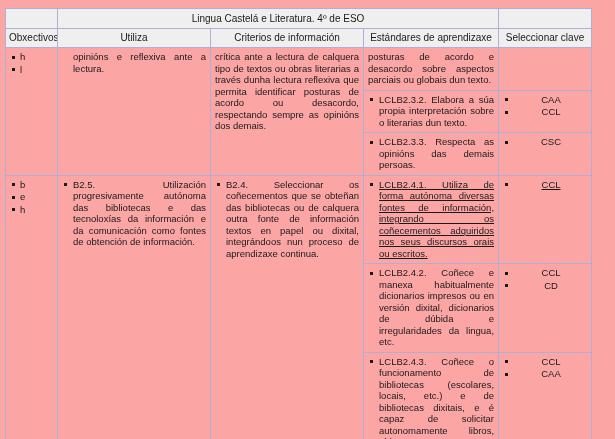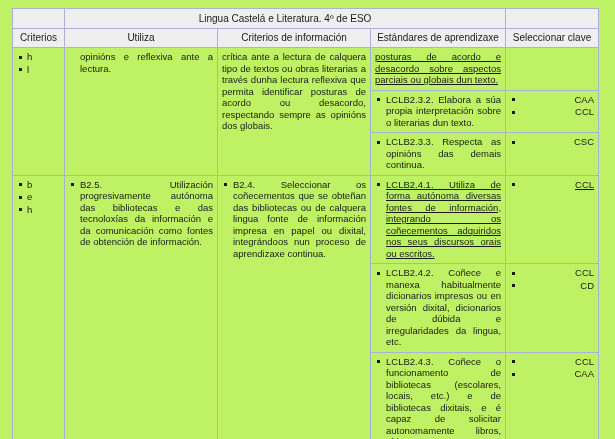--- a/index.html
+++ b/index.html
@@ -5,23 +5,23 @@
   html, body {
     margin: 0;
     padding: 0;
     background: #ffffff;
     font-family: "Liberation Sans", "DejaVu Sans", sans-serif;
     color: #1a1a1a;
   }
   .page {
     width: 615px;
     height: 439px;
-    background: #bef264;
+    background: #fca5a5;
     box-sizing: border-box;
-    padding: 8px 0 0 12px;
+    padding: 8px 0 0 5px;
   }
   table.curriculum {
     border-collapse: collapse;
     table-layout: fixed;
     width: 586px;
   }
   table.curriculum td {
     border: 1px solid #aeaed6;
     vertical-align: top;
     padding: 3px 4px;
@@ -51,25 +51,25 @@
     position: absolute;
     left: 2px;
     top: 4.5px;
     width: 3px;
     height: 3px;
     background: #1a1a1a;
     display: block;
   }
   .item.continuation { padding-left: 0; }      
   .item.indent-only { padding-left: 11px; }    
-  .comp-item { text-align: right; padding-left: 12px; }
+  .comp-item { text-align: center; padding-left: 12px; }
   .obx-item { text-align: left; padding-left: 10px; }
 
   
-  td.sub-r0-0 { height: 36px; text-decoration: underline; }
+  td.sub-r0-0 { height: 36px; }
   td.sub-r0-1 { height: 36px; }
   td.sub-r0-2 { height: 26px; }
   td.sub-r1-0 { height: 58px; text-decoration: underline; }
   td.sub-r1-1 { height: 56px; margin-top: 26px; }
   td.sub-r1-2 { height: 58px; }
 </style>
 </head>
 <body>
 
 <div class="page">
@@ -83,72 +83,72 @@
     </colgroup>
 
     <tbody>
         <tr class="title-row">
       <td></td>
       <td colspan="3">Lingua Castelá e Literatura. 4º de ESO</td>
       <td></td>
     </tr>
 
     <tr class="head-row">
-      <td>Criterios</td>
+      <td>Obxectivos</td>
       <td>Utiliza</td>
       <td>Criterios de información</td>
       <td>Estándares de aprendizaxe</td>
       <td>Seleccionar clave</td>
     </tr>
 
     <tr>
       <td rowspan="3">
         <div class="item obx-item"><span class="bullet"></span><span>h</span></div>
         <div class="item obx-item"><span class="bullet"></span><span>l</span></div>
       </td>
       <td rowspan="3">
         <div class="item indent-only"><span>opinións e reflexiva ante a lectura.</span></div>
       </td>
       <td rowspan="3">
-        <div class="item continuation"><span>crítica ante a lectura de calquera tipo de textos ou obras literarias a través dunha lectura reflexiva que permita identificar posturas de acordo ou desacordo, respectando sempre as opinións dos globais.</span></div>
+        <div class="item continuation"><span>crítica ante a lectura de calquera tipo de textos ou obras literarias a través dunha lectura reflexiva que permita identificar posturas de acordo ou desacordo, respectando sempre as opinións dos demais.</span></div>
       </td>
       <td class="sub-r0-0">
         <div class="item continuation"><span>posturas de acordo e desacordo sobre aspectos parciais ou globais dun texto.</span></div>
       </td>
       <td class="sub-r0-0"></td>
     </tr>
     <tr>
       <td class="sub-r0-1">
         <div class="item"><span class="bullet"></span><span>LCLB2.3.2. Elabora a súa propia interpretación sobre o literarias dun texto.</span></div>
       </td>
       <td class="sub-r0-1">
         <div class="item comp-item"><span class="bullet"></span><span>CAA</span></div>
         <div class="item comp-item"><span class="bullet"></span><span>CCL</span></div>
       </td>
     </tr>
     <tr>
       <td class="sub-r0-2">
-        <div class="item"><span class="bullet"></span><span>LCLB2.3.3. Respecta as opinións das demais continua.</span></div>
+        <div class="item"><span class="bullet"></span><span>LCLB2.3.3. Respecta as opinións das demais persoas.</span></div>
       </td>
       <td class="sub-r0-2">
         <div class="item comp-item"><span class="bullet"></span><span>CSC</span></div>
       </td>
     </tr>
 
     <tr>
       <td rowspan="3">
         <div class="item obx-item"><span class="bullet"></span><span>b</span></div>
         <div class="item obx-item"><span class="bullet"></span><span>e</span></div>
         <div class="item obx-item"><span class="bullet"></span><span>h</span></div>
       </td>
       <td rowspan="3">
         <div class="item"><span class="bullet"></span><span>B2.5. Utilización progresivamente autónoma das bibliotecas e das tecnoloxías da información e da comunicación como fontes de obtención de información.</span></div>
       </td>
       <td rowspan="3">
-        <div class="item"><span class="bullet"></span><span>B2.4. Seleccionar os coñecementos que se obteñan das bibliotecas ou de calquera lingua fonte de información impresa en papel ou dixital, integrándoos nun proceso de aprendizaxe continua.</span></div>
+        <div class="item"><span class="bullet"></span><span>B2.4. Seleccionar os coñecementos que se obteñan das bibliotecas ou de calquera outra fonte de información textos en papel ou dixital, integrándoos nun proceso de aprendizaxe continua.</span></div>
       </td>
       <td class="sub-r1-0">
         <div class="item"><span class="bullet"></span><span>LCLB2.4.1. Utiliza de forma autónoma diversas fontes de información, integrando os coñecementos adquiridos nos seus discursos orais ou escritos.</span></div>
       </td>
       <td class="sub-r1-0">
         <div class="item comp-item"><span class="bullet"></span><span>CCL</span></div>
       </td>
     </tr>
     <tr>
       <td class="sub-r1-1">

